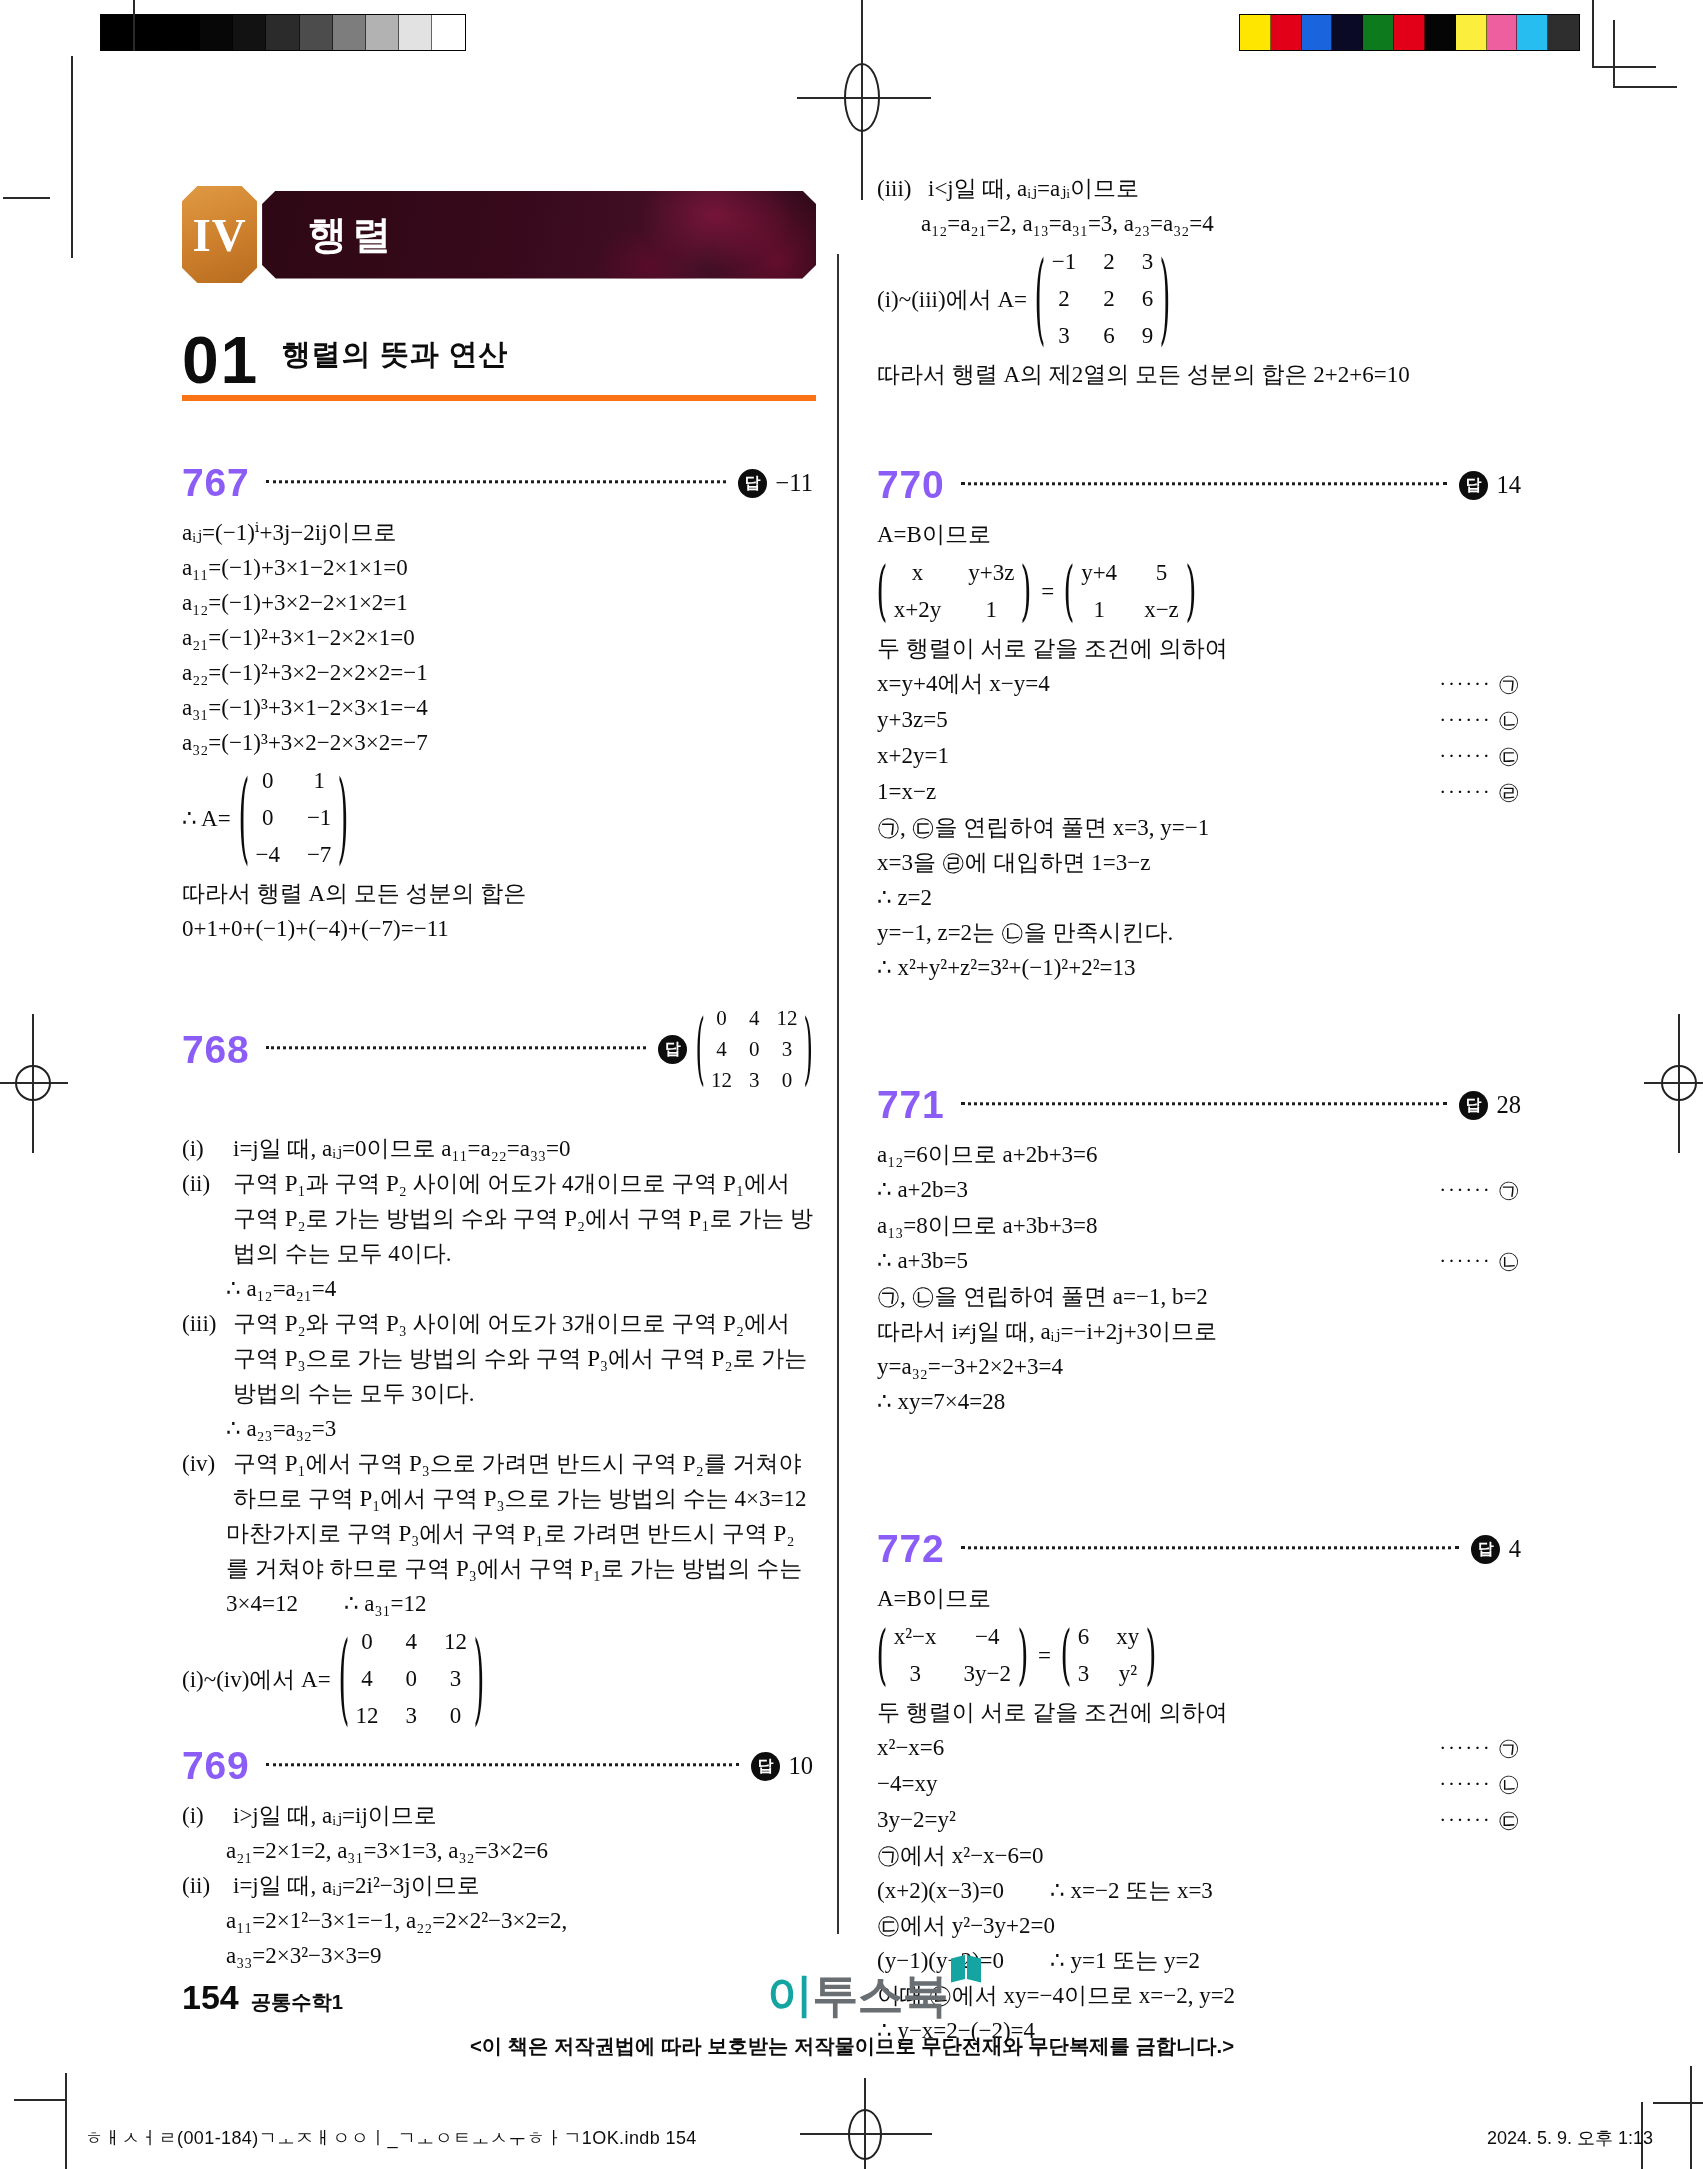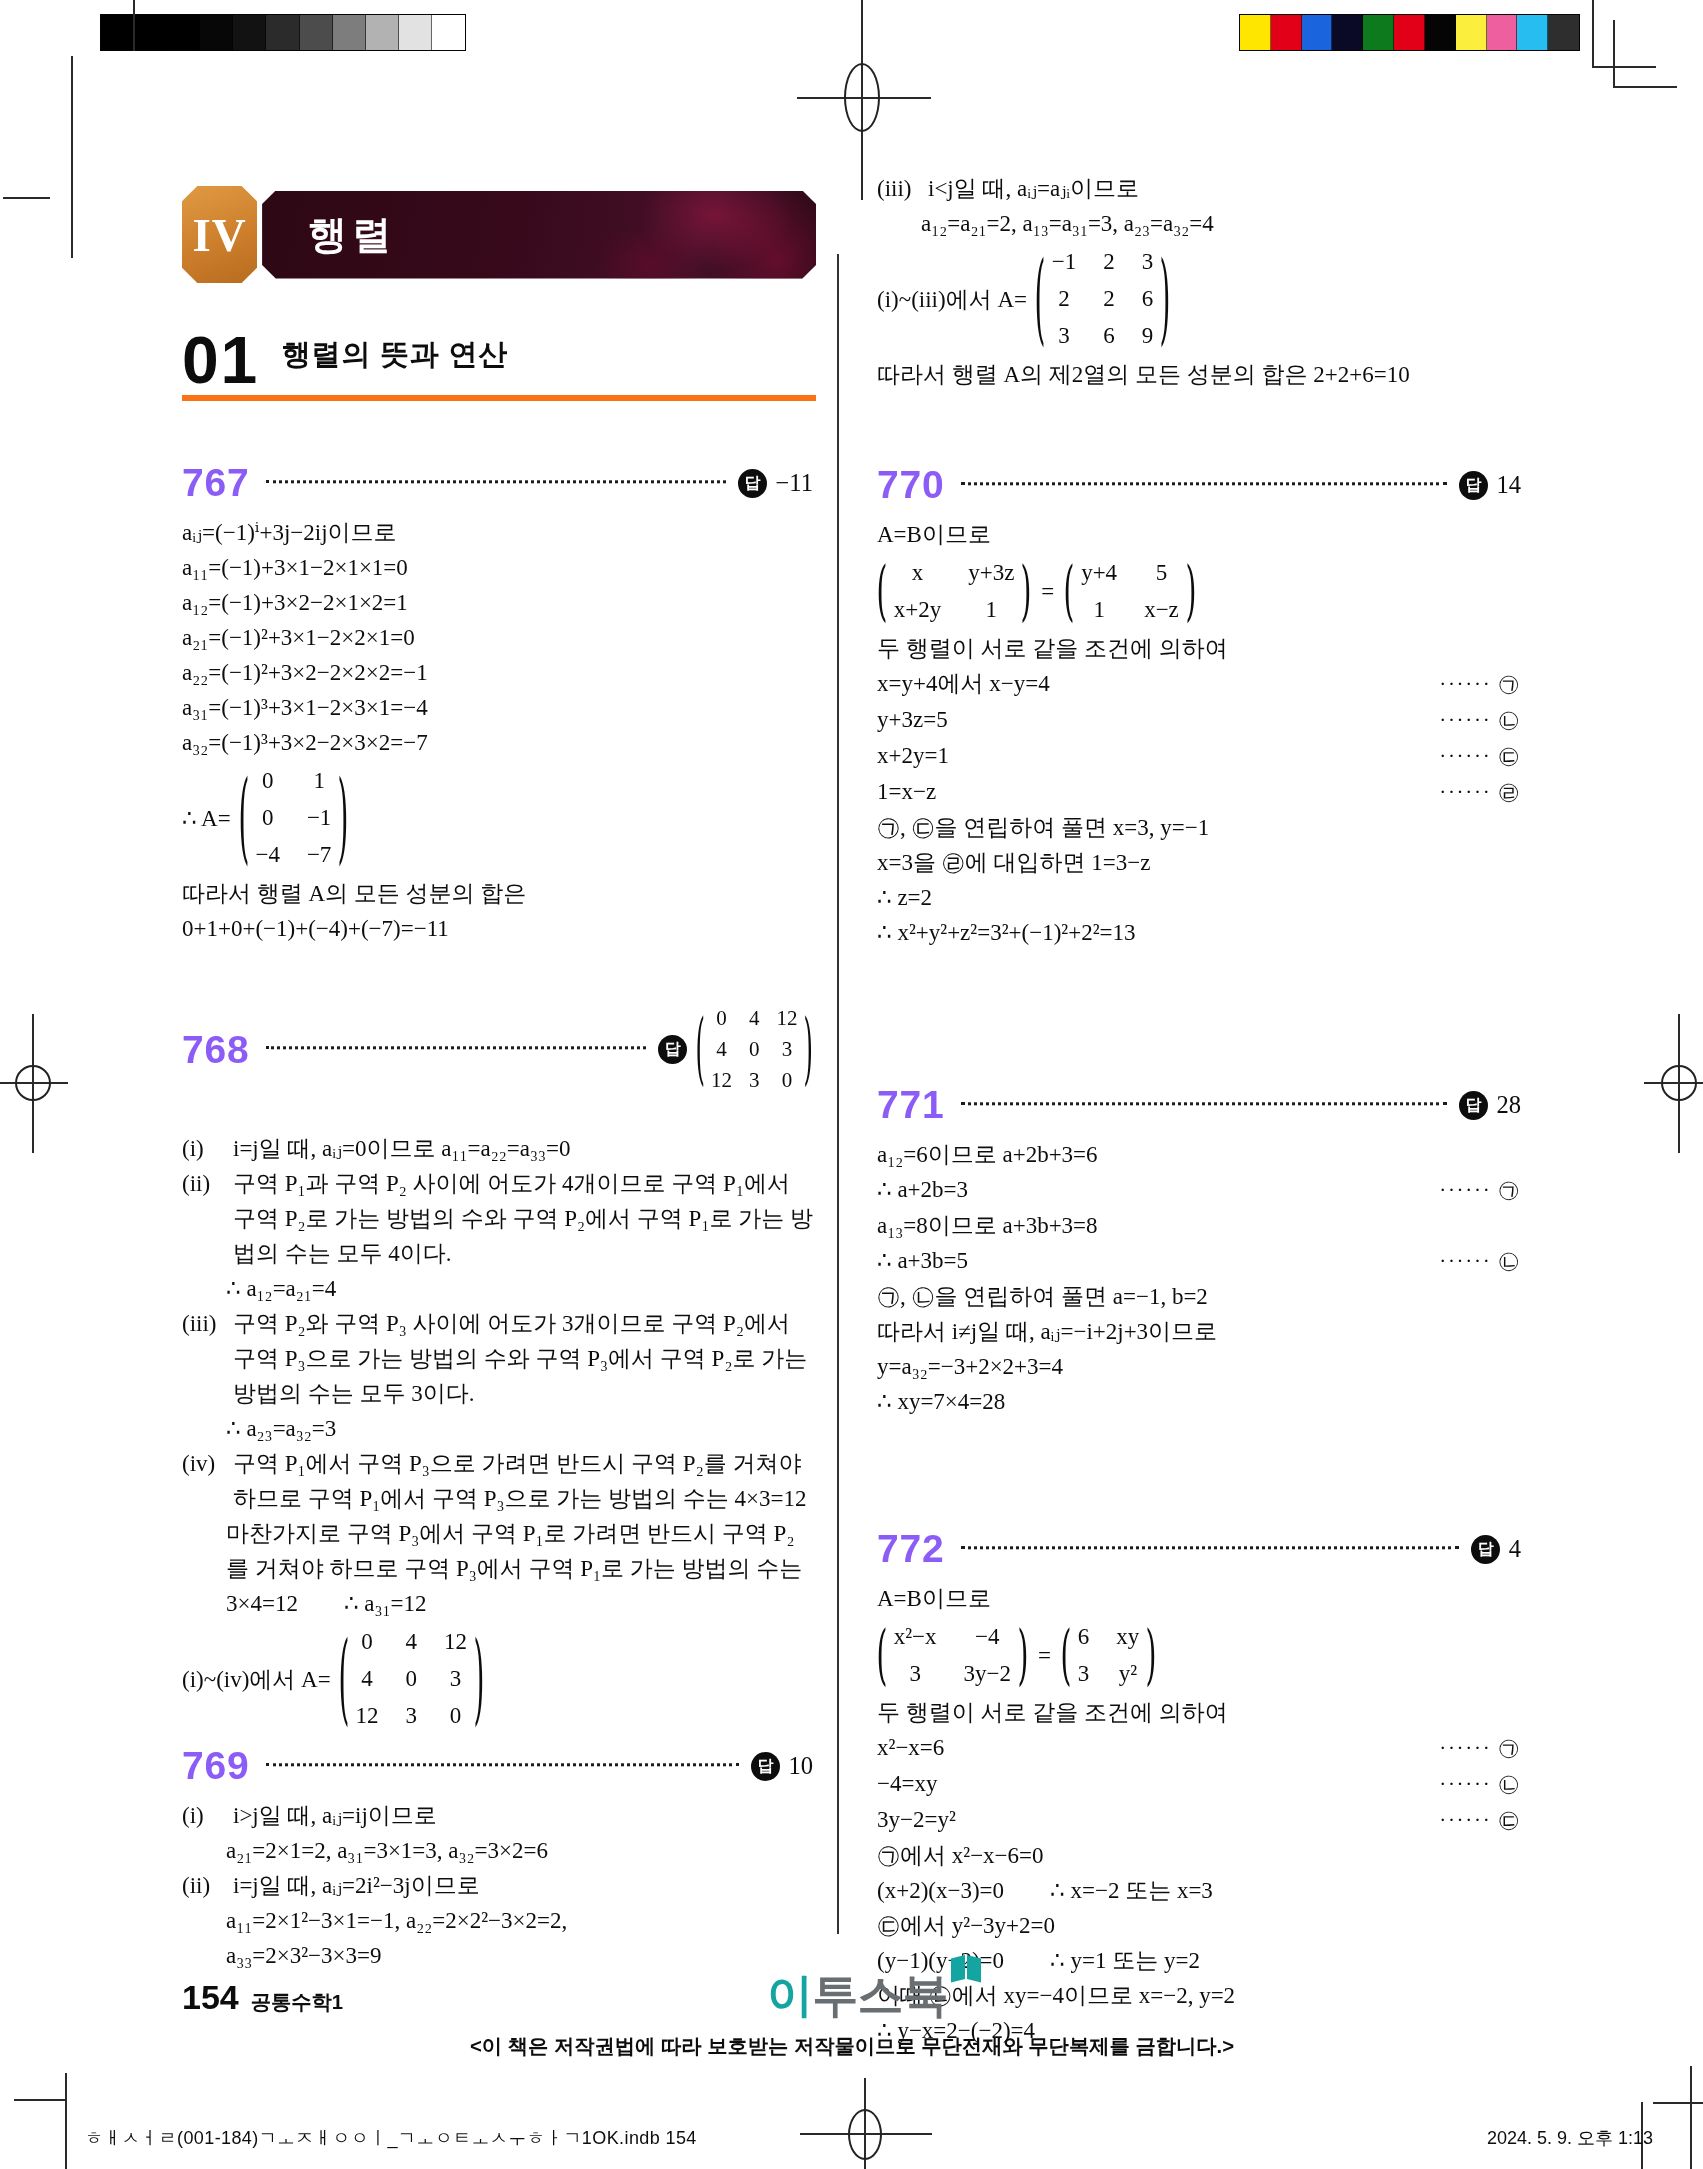--- a/index.html
+++ b/index.html
@@ -335,20 +335,21 @@
         <span class="ltext">x+2y=1</span>
         <span class="tag">······ ㉢</span>
       </div>
       <div class="line tagged">
         <span class="ltext">1=x−z</span>
         <span class="tag">······ ㉣</span>
       </div>
       <div class="line"><span class="ltext">㉠, ㉢을 연립하여 풀면 x=3, y=−1</span></div>
       <div class="line"><span class="ltext">x=3을 ㉣에 대입하면 1=3−z</span></div>
       <div class="line"><span class="ltext">∴ z=2</span></div>
+      <div class="line"><span class="ltext">y=−1, z=2는 ㉡을 만족시킨다.</span></div>
       <div class="line"><span class="ltext">∴ x²+y²+z²=3²+(−1)²+2²=13</span></div>
     </div>
   </section>
 <section class="prob s771">
     <div class="phead">
       <span class="pno">771</span>
       <span class="dots"></span>
       <span class="badge">답</span>
       <span class="ans">28</span>
     </div>

